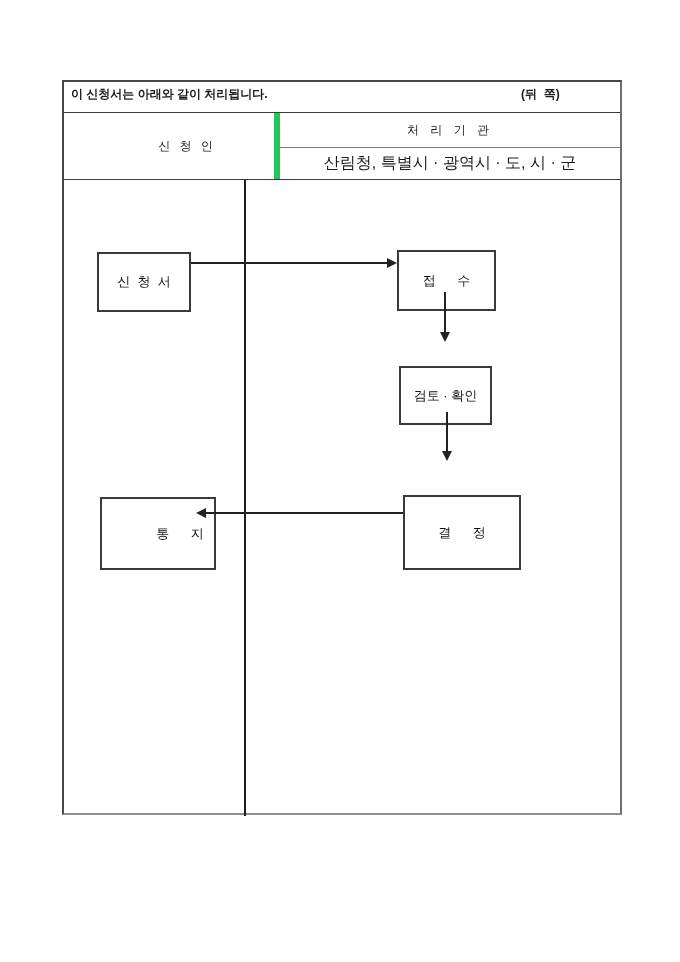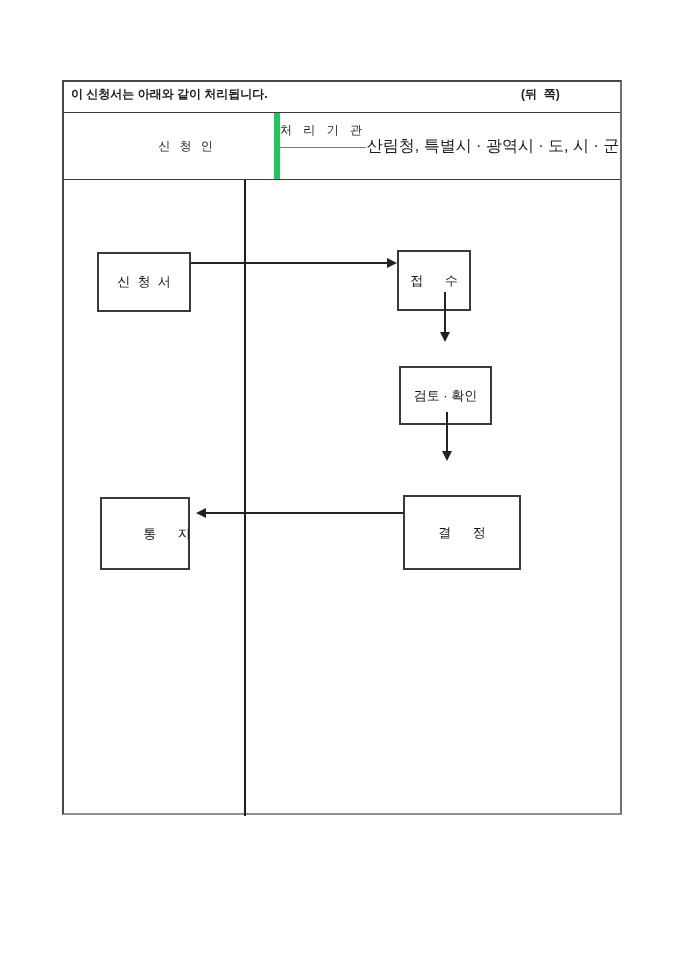--- a/index.html
+++ b/index.html
@@ -37,21 +37,21 @@
     display: flex;
     height: 67px;
     border-bottom: 1px solid #3c3c3c;
   }
   .cell-applicant {
     width: 180px;
     border-right: 6px solid #22c55e;
     display: flex; align-items: center; justify-content: center;
     font-size: 12px; letter-spacing: 3px; white-space: pre; margin-left: 36px;
   }
-  .cell-agency { flex: 1; display: flex; }
+  .cell-agency { flex: 1; display: flex; flex-direction: column; }
   .agency-top {
     height: 35px;
     border-bottom: 1px solid #7a7a7a;
     display: flex; align-items: center; justify-content: center;
     font-size: 12px; letter-spacing: 4px; white-space: pre;
   }
   .agency-bottom {
     flex: 1;
     display: flex; align-items: center; justify-content: center;
     font-size: 16px; white-space: pre;
@@ -68,24 +68,24 @@
     position: absolute;
     border: 2px solid #3a3a3a;
     background: #ffffff;
     display: flex; align-items: center; justify-content: center;
     font-size: 13px;
     white-space: pre;
     color: #111111;
     margin-top: 19px;
   }
   .box-application { left: 33px;  top: 53px;  width: 94px; height: 60px; }
-  .box-receipt     { left: 333px; top: 51px;  width: 74px; height: 61px; }
+  .box-receipt     { left: 333px; top: 51px;  width: 99px; height: 61px; }
   .box-review      { left: 335px; top: 167px; width: 93px; height: 59px; }
   .box-decision    { left: 339px; top: 296px; width: 118px; height: 75px; }
-  .box-notify      { left: 36px;  top: 298px; width: 90px; height: 73px; padding-left: 44px; }
+  .box-notify      { left: 36px;  top: 298px; width: 116px; height: 73px; padding-left: 44px; }
   
   .arrow { position: absolute; }
   .shaft-h { position: absolute; top: 6px; height: 1.6px; background: #222222; }
   .shaft-v { position: absolute; left: 6px; width: 1.6px; background: #222222; }
   .head { position: absolute; width: 0; height: 0; }
   .head-right {
     right: 0; top: 2px;
     border-left: 10px solid #222222;
     border-top: 5px solid transparent;
     border-bottom: 5px solid transparent;

